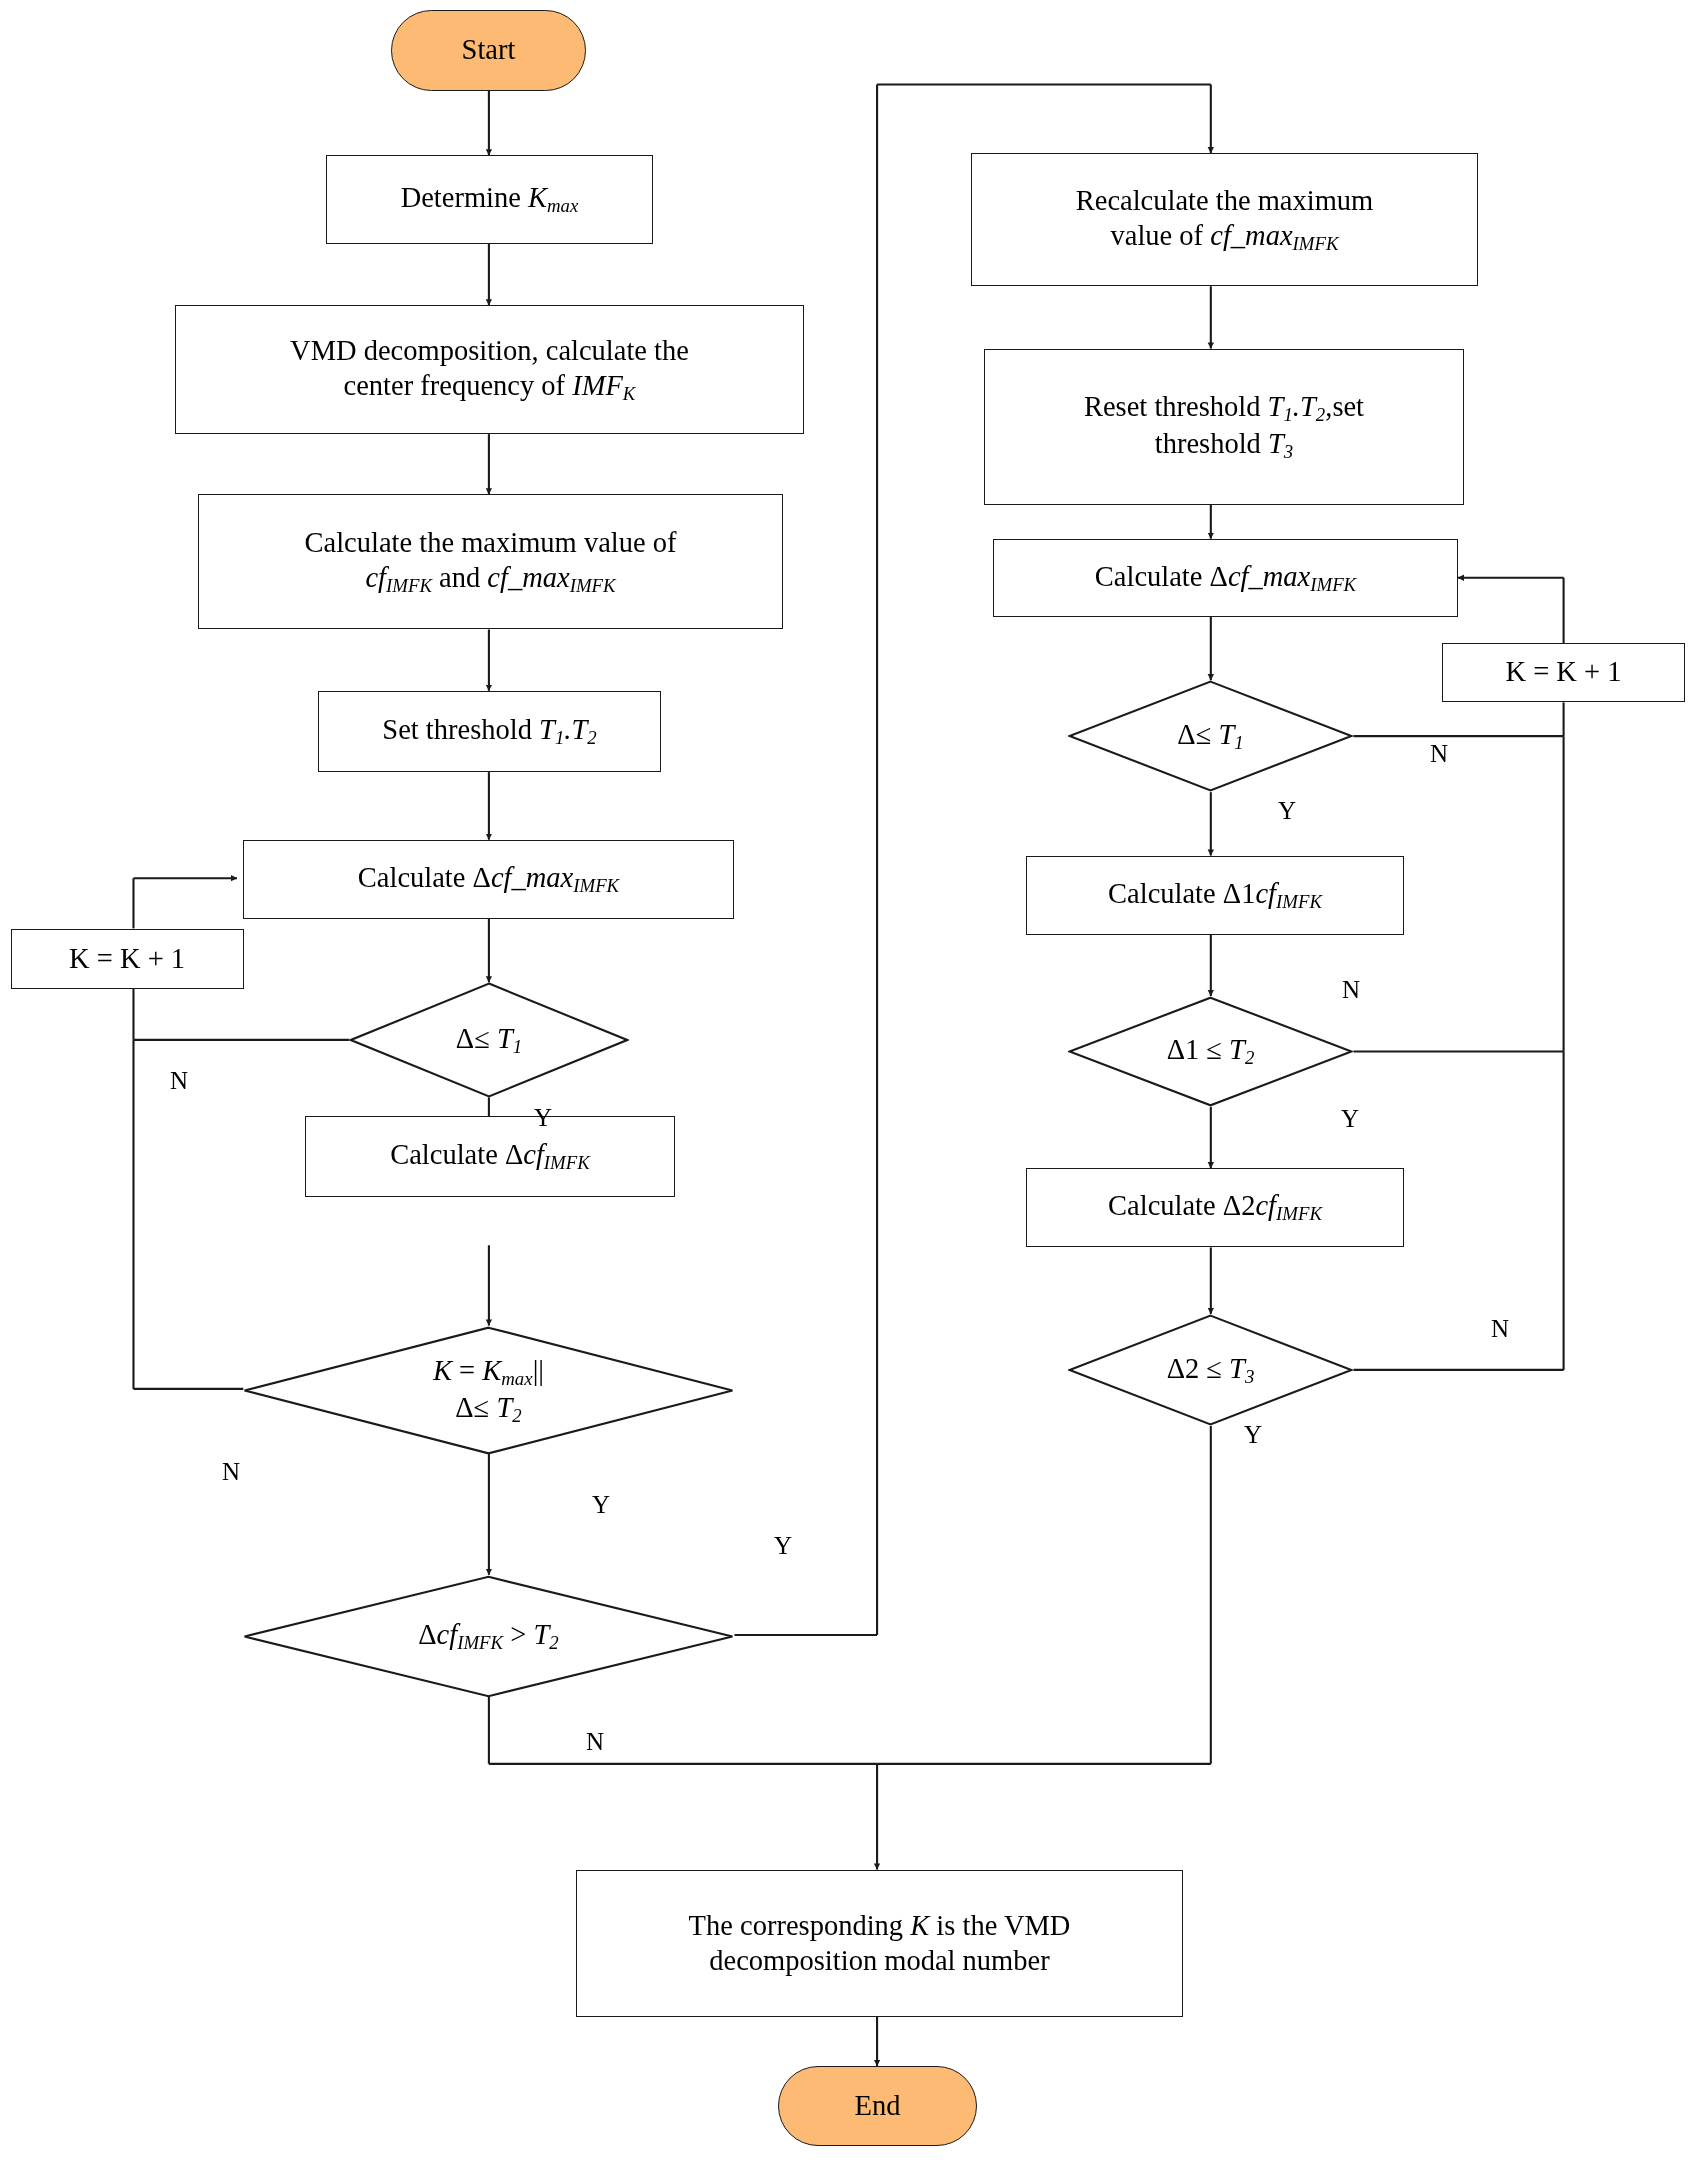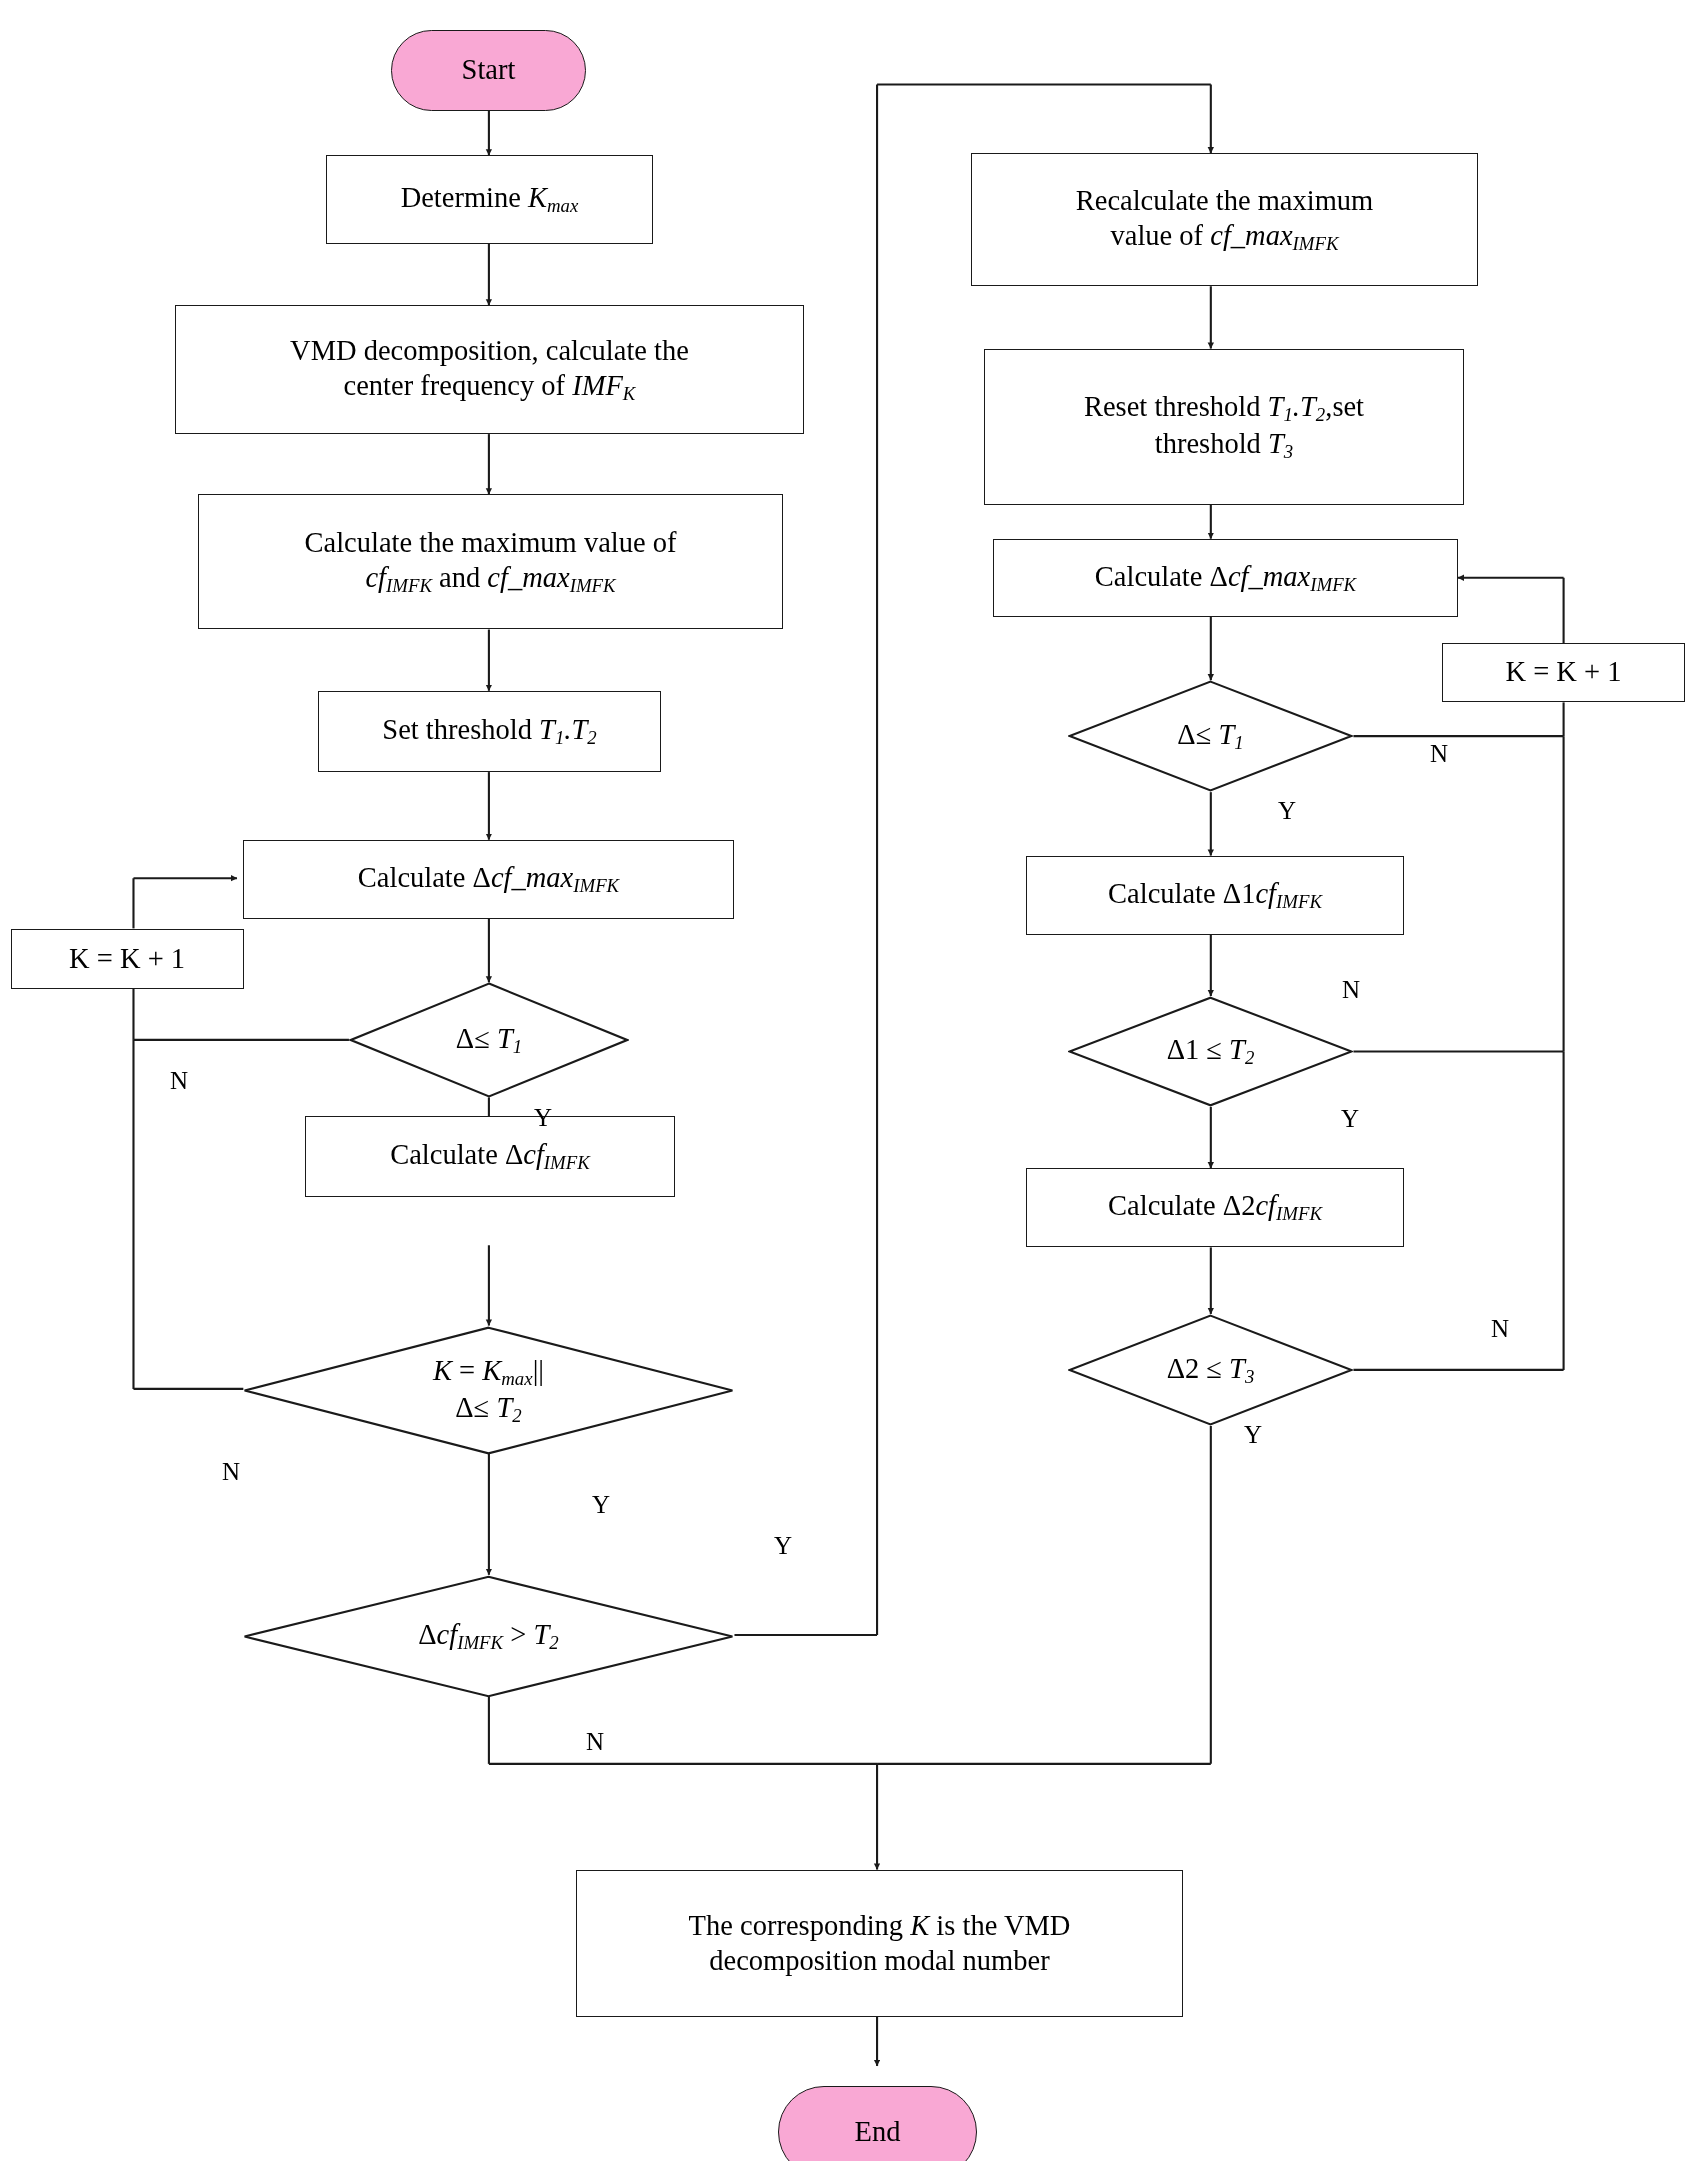--- a/index.html
+++ b/index.html
@@ -35,23 +35,22 @@
     text-align: center;
     line-height: 1.22;
     color: #000;
   }
   .box {
     border: 1.6px solid #1a1a1a;
     background: #ffffff;
   }
   .terminator {
     border: 1.6px solid #1a1a1a;
-    background: #f9a8d4;
+    background: #fdba74;
     border-radius: 63px;
-    margin-top: 20px;
   }
   .diamond-wrap {
     position: absolute;
     display: flex;
     align-items: center;
     justify-content: center;
   }
   .diamond-wrap > svg {
     position: absolute;
     left: 0;
@@ -287,21 +286,21 @@
       Δ2 ≤ <i class="v">T<sub>3</sub></i>
     </span>
   </div>
 
   <div class="node box t54" style="left:576px; top:1870px; width:607px; height:147px; padding:0 11.6px;">
     <span>
       The corresponding <i class="v">K</i> is the VMD<br>decomposition modal number
     </span>
   </div>
 
-  <div class="node terminator t54" style="left:778px; top:2066px; width:199px; height:92px;">
+  <div class="node terminator t54" style="left:778px; top:2066px; width:199px; height:80px;">
     <span>End</span>
   </div>
 
   <div class="edge-label" style="left:170px; top:1067px;">N</div>
   <div class="edge-label" style="left:534px; top:1104px;">Y</div>
   <div class="edge-label" style="left:222px; top:1458px;">N</div>
   <div class="edge-label" style="left:592px; top:1491px;">Y</div>
   <div class="edge-label" style="left:774px; top:1532px;">Y</div>
   <div class="edge-label" style="left:586px; top:1728px;">N</div>
 

